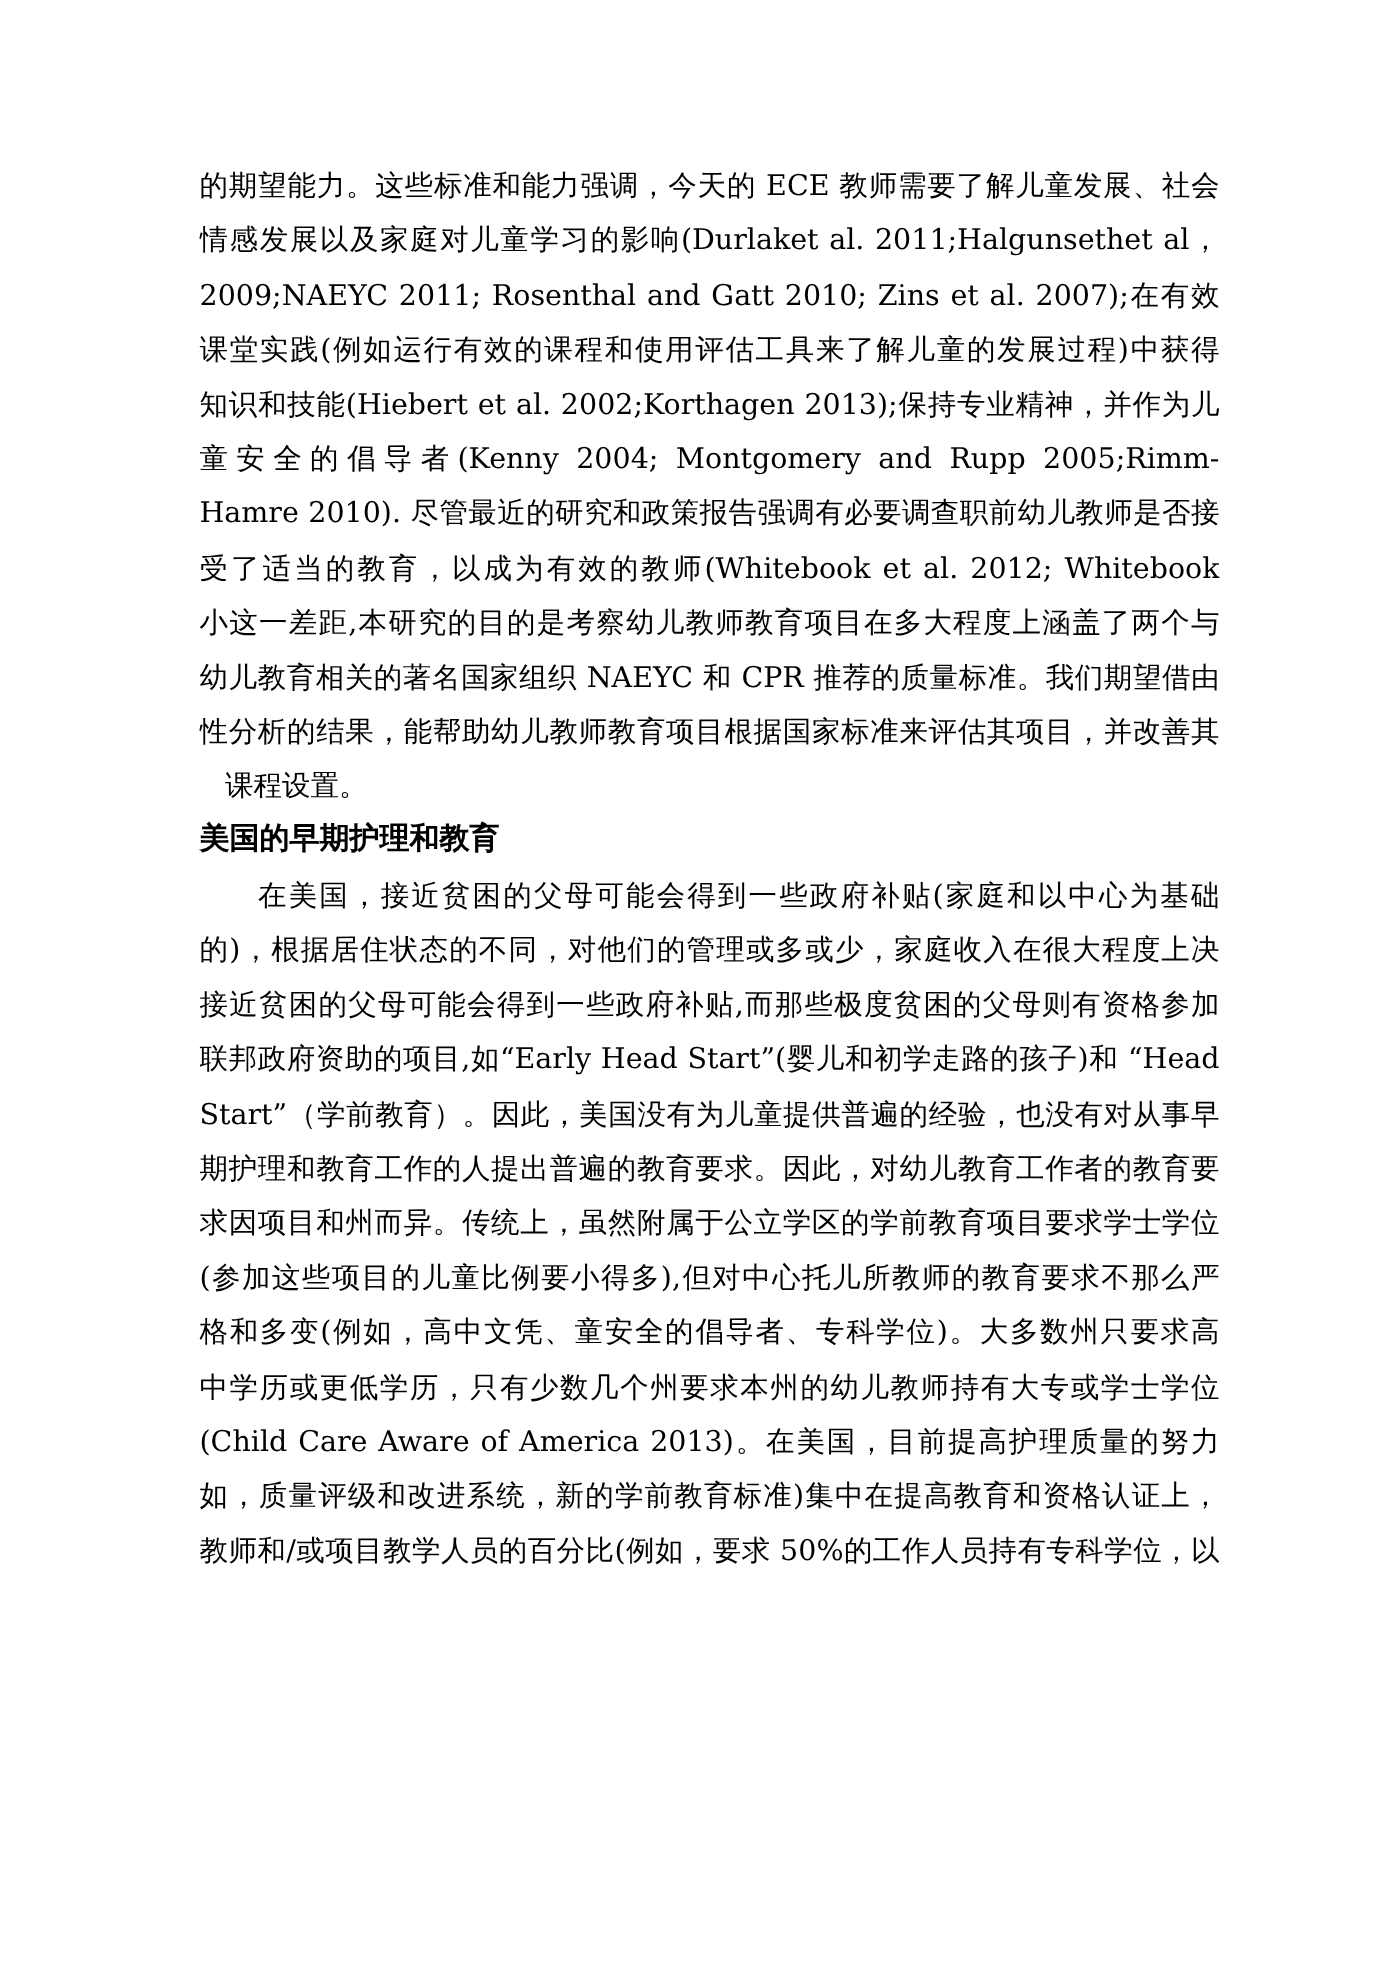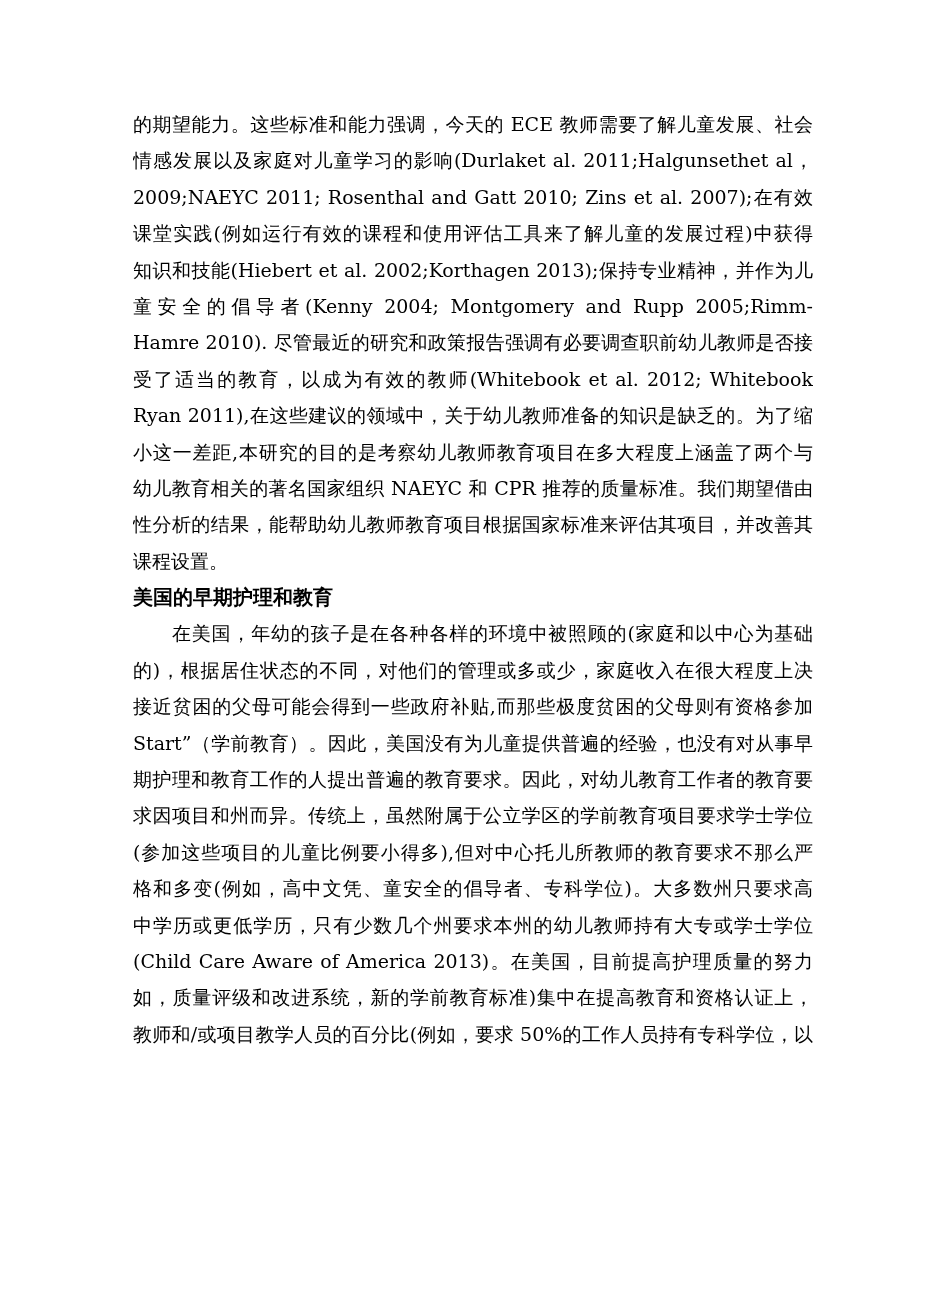--- a/index.html
+++ b/index.html
@@ -30,61 +30,62 @@
     font-size: 19px;
     text-align: justify;
     text-align-last: justify;
     overflow: hidden;
     white-space: normal;
     color: #000000;
   }
   .line.end {
     text-align: right;
     text-align-last: left;
+    margin-left: 17px;
   }
   .line.indent {
     text-indent: 39px;
   }
   .heading {
     margin: 0;
     padding: 0;
     height: 36.4px;
     line-height: 36.4px;
     font-size: 20px;
     font-weight: bold;
     text-align: left;
-    font-family: Liberation Serif, serif;
+    font-family: Liberation Mono, monospace;
     color: #000000;
   }
 </style>
 </head>
 <body>
 
 <div class="page">
   <div class="content">
 
     <p class="line">的期望能力。这些标准和能力强调，今天的 ECE 教师需要了解儿童发展、社会和</p>
     <p class="line">情感发展以及家庭对儿童学习的影响(Durlaket al. 2011;Halgunsethet al，</p>
     <p class="line">2009;NAEYC 2011; Rosenthal and Gatt 2010; Zins et al. 2007);在有效的</p>
     <p class="line">课堂实践(例如运行有效的课程和使用评估工具来了解儿童的发展过程)中获得</p>
     <p class="line">知识和技能(Hiebert et al. 2002;Korthagen 2013);保持专业精神，并作为儿</p>
     <p class="line">童安全的倡导者(Kenny 2004; Montgomery and Rupp 2005;Rimm-Kaufman and</p>
     <p class="line">Hamre 2010). 尽管最近的研究和政策报告强调有必要调查职前幼儿教师是否接</p>
     <p class="line">受了适当的教育，以成为有效的教师(Whitebook et al. 2012; Whitebook and</p>
-    <p class="line">Ryan 2011),在这些建议的领域中，关于幼儿教师准备的知识是缺乏的。为了缩</p>
     <p class="line">小这一差距,本研究的目的是考察幼儿教师教育项目在多大程度上涵盖了两个与</p>
     <p class="line">幼儿教育相关的著名国家组织 NAEYC 和 CPR 推荐的质量标准。我们期望借由描述</p>
     <p class="line">性分析的结果，能帮助幼儿教师教育项目根据国家标准来评估其项目，并改善其</p>
     <p class="line end">课程设置。</p>
 
     <h2 class="heading">美国的早期护理和教育</h2>
 
-    <p class="line indent">在美国，年幼的孩子是在各种各样的环境中被照顾的(家庭和以中心为基础</p>
+    <p class="line indent">在美国，接近贫困的父母可能会得到一些政府补贴(家庭和以中心为基础</p>
     <p class="line">的)，根据居住状态的不同，对他们的管理或多或少，家庭收入在很大程度上决</p>
     <p class="line">接近贫困的父母可能会得到一些政府补贴,而那些极度贫困的父母则有资格参加</p>
+    <p class="line">联邦政府资助的项目,如“Early Head Start”(婴儿和初学走路的孩子)和 “Head</p>
     <p class="line">Start”（学前教育）。因此，美国没有为儿童提供普遍的经验，也没有对从事早</p>
     <p class="line">期护理和教育工作的人提出普遍的教育要求。因此，对幼儿教育工作者的教育要</p>
     <p class="line">求因项目和州而异。传统上，虽然附属于公立学区的学前教育项目要求学士学位</p>
     <p class="line">(参加这些项目的儿童比例要小得多),但对中心托儿所教师的教育要求不那么严</p>
     <p class="line">格和多变(例如，高中文凭、童安全的倡导者、专科学位)。大多数州只要求高</p>
     <p class="line">中学历或更低学历，只有少数几个州要求本州的幼儿教师持有大专或学士学位</p>
     <p class="line">(Child Care Aware of America 2013)。在美国，目前提高护理质量的努力(例</p>
     <p class="line">如，质量评级和改进系统，新的学前教育标准)集中在提高教育和资格认证上，</p>
     <p class="line">教师和/或项目教学人员的百分比(例如，要求 50%的工作人员持有专科学位，以</p>
 

